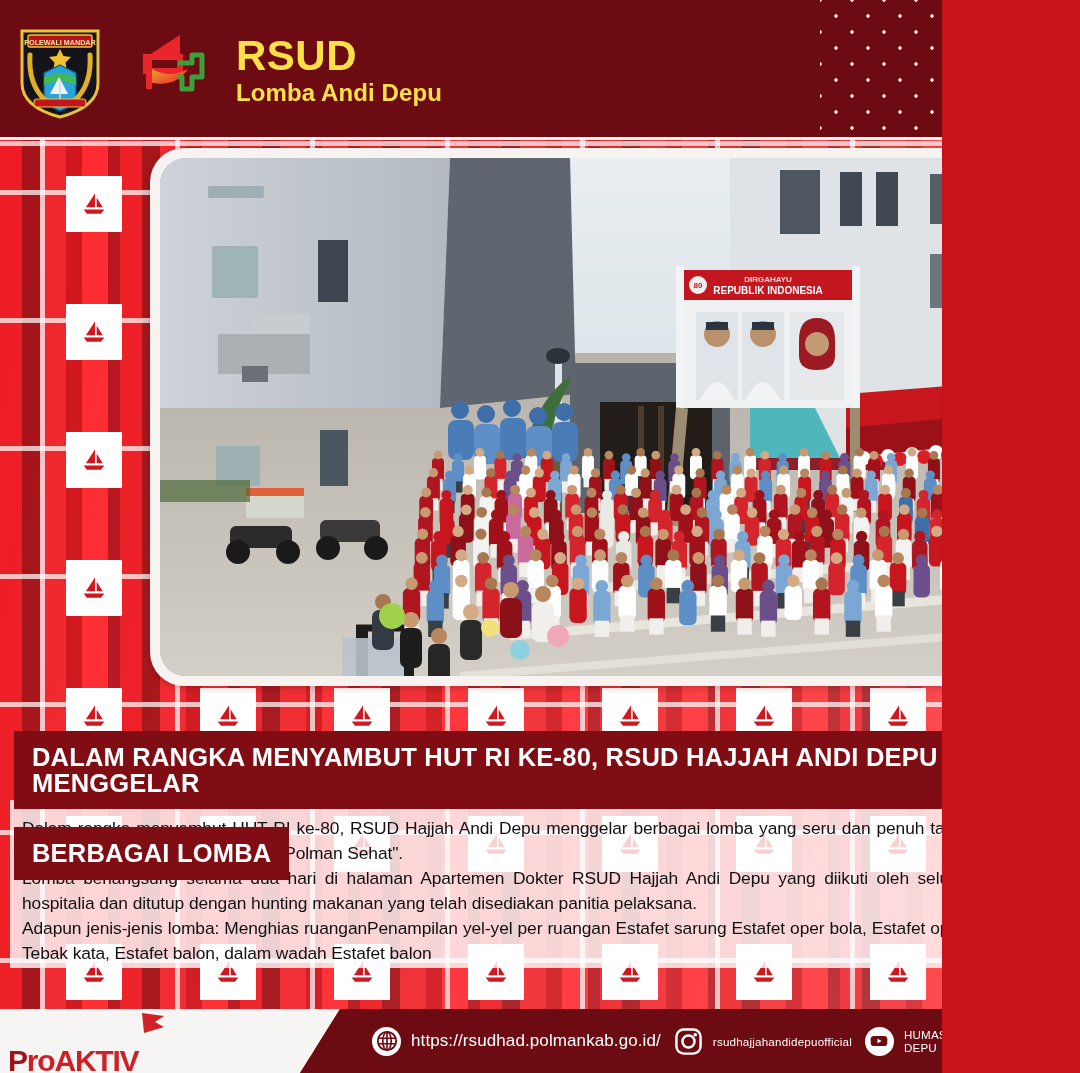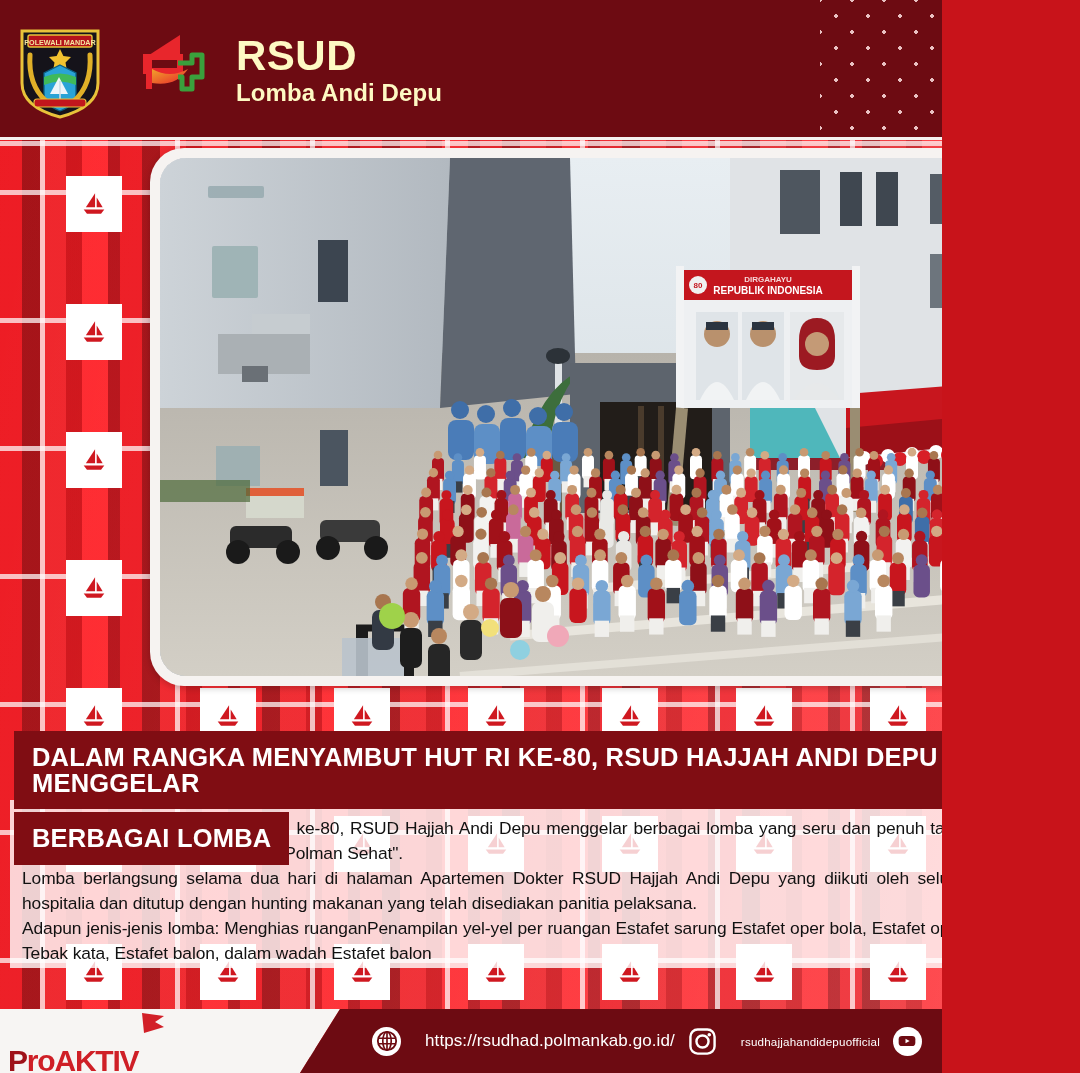--- a/index.html
+++ b/index.html
@@ -78,21 +78,21 @@
   }
   .header-inner {
     position: relative; z-index: 2;
     display: flex; align-items: center;
     height: 140px; padding-left: 14px; gap: 16px;
   }
   .crest {
     width: 92px; height: 98px; position: relative; flex: 0 0 auto;
   }
   .rsud-mark { width: 92px; height: 82px; flex: 0 0 auto; margin-left: 6px;}
-  .rsud-text { color: #fef9c3; line-height: 1; }
+  .rsud-text { color: #fde047; line-height: 1; }
   .rsud-text .l1 {
     font-size: 42px; font-weight: 700; letter-spacing: 0.5px;
   }
   .rsud-text .l2 {
     font-size: 24px; font-weight: 600; margin-top: 4px; letter-spacing: 0.1px;
   }
   .header-rule {
     position: absolute; left: 0; bottom: 0; width: 1080px; height: 3px;
     background: #f5f2f0;
   }
@@ -136,21 +136,21 @@
   .title-line {
     display: inline-block;
     background: #800d13;
     color: #ffffff;
     font-size: 25.5px;
     font-weight: 800;
     letter-spacing: 0.2px;
     line-height: 1;
     padding: 14px 18px 13px 18px;
   }
-  .title-line.l2 { margin-top: 3px; }
+  .title-line.l2 { margin-top: 18px; }
 
   
   .body-panel {
     position: absolute; left: 10px; top: 800px;
     width: 1060px; height: 168px;
     background: rgba(255,255,255,0.80);
     border-radius: 0 52px 0 0;
     z-index: 12;
     padding: 16px 40px 10px 12px;
   }
@@ -208,21 +208,21 @@
     font-size: 5.6px; font-weight: 700; color: #b02028; line-height: 1.3;
     margin-top: 2px; letter-spacing: 0.1px;
   }
   .proaktiv .pk-flag {
     position: absolute; right: -6px; top: -4px; width: 26px; height: 24px;
   }
   .footer-contacts {
     position: absolute; left: 372px; top: 0; height: 64px;
     display: flex; align-items: center; gap: 13px; z-index: 3;
   }
-  .fc-item { display: flex; align-items: center; gap: 24px; }
+  .fc-item { display: flex; align-items: center; gap: 10px; }
   .fc-icon {
     width: 29px; height: 29px; border-radius: 50%;
     background: #ffffff;
     display: flex; align-items: center; justify-content: center;
     flex: 0 0 auto;
   }
   .fc-icon.sq { border-radius: 7px; background: transparent; }
   .fc-text { color: #ffffff; font-size: 17px; letter-spacing: 0.1px; }
   .fc-text.sm { font-size: 11.6px; letter-spacing: 0.2px; }
 </style>

